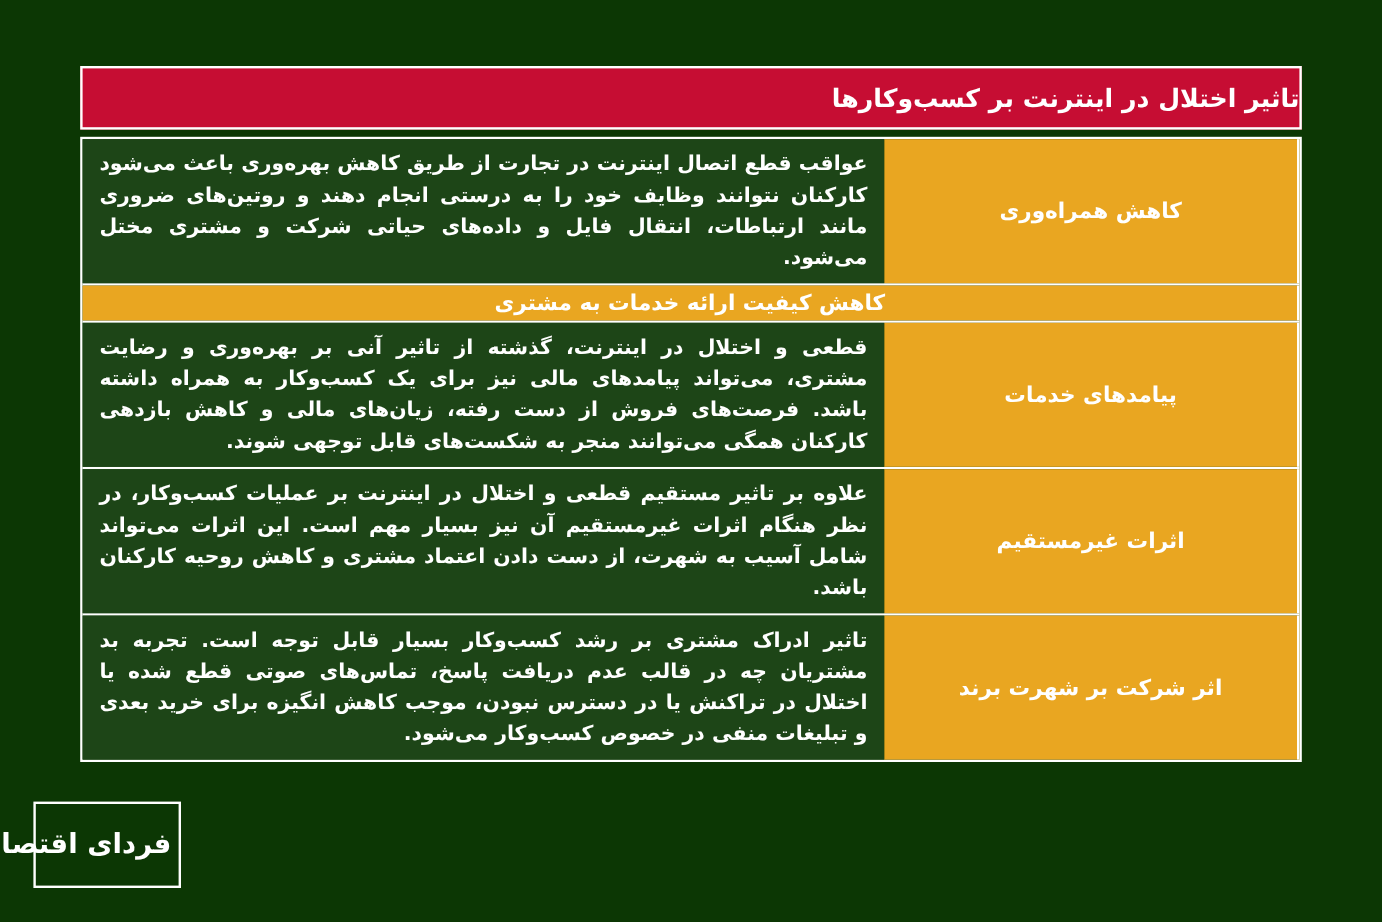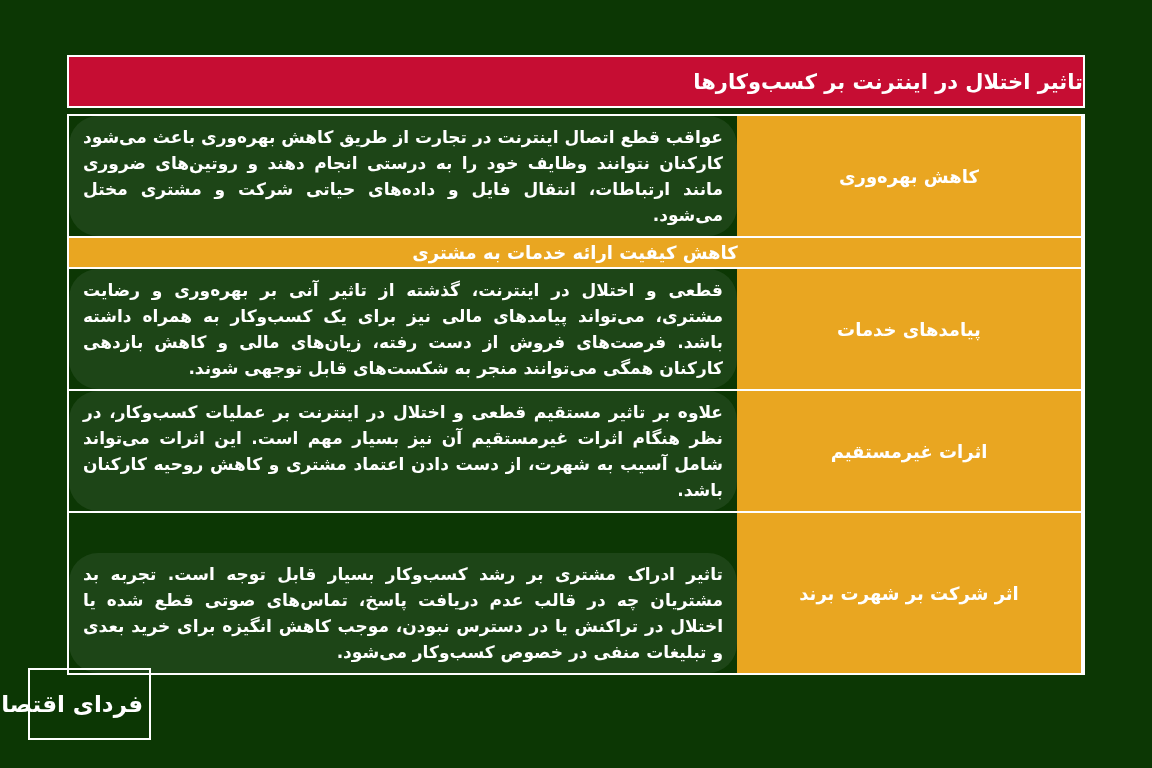--- a/index.html
+++ b/index.html
@@ -29,29 +29,28 @@
     margin-top: 6px;
     border: 2px solid var(--border, #ffffff);
   }
 
   .row { display: flex; flex-direction: row-reverse; }
   .row + .row { border-top: 2px solid var(--border, #ffffff); }
   .row:nth-child(1) .cell-desc { min-height: 100px; }
   .row:nth-child(2) .cell-desc { min-height: 103px; }
   .row:nth-child(3) .cell-desc { min-height: 110px; }
   .row:nth-child(4) .cell-desc { min-height: 96px; }
-  .row:nth-child(5) .cell-desc { min-height: 110px; margin-top: 40px; }
+  .row:nth-child(5) .cell-desc { min-height: 110px; }
 
   .cell-desc {
     width: 668px;
     background: var(--cell-bg, #1d4517);
     color: var(--text, #ffffff);
     display: flex; align-items: center;
     padding: 8px 14px;
-    border-radius: 29px;
   }
   .cell-desc p {
     font-size: 17px; font-weight: bold;
     line-height: 26px;
     text-align: justify;
     text-align-last: right;
     direction: rtl;
     width: 100%;
   }
 
@@ -99,21 +98,21 @@
 
 <div class="table-wrap">
   <div class="header-bar">
     <span>تاثیر اختلال در اینترنت بر کسب‌وکارها</span>
   </div>
   <div class="rows">
   <div class="row">
     <div class="cell-desc">
       <p>عواقب قطع اتصال اینترنت در تجارت از طریق کاهش بهره‌وری باعث می‌شود کارکنان نتوانند وظایف خود را به درستی انجام دهند و روتین‌های ضروری مانند ارتباطات، انتقال فایل و داده‌های حیاتی شرکت و مشتری مختل می‌شود.</p>
     </div>
-    <div class="cell-label">کاهش بهره‌وری</div>
+    <div class="cell-label">کاهش همراه‌وری</div>
   </div>
 
   <div class="row">
     <div class="cell-label">کاهش کیفیت ارائه خدمات به مشتری</div>
   </div>
 
   <div class="row">
     <div class="cell-desc">
       <p>قطعی و اختلال در اینترنت، گذشته از تاثیر آنی بر بهره‌وری و رضایت مشتری، می‌تواند پیامدهای مالی نیز برای یک کسب‌وکار به همراه داشته باشد. فرصت‌های فروش از دست رفته، زیان‌های مالی و کاهش بازدهی کارکنان همگی می‌توانند منجر به شکست‌های قابل توجهی شوند.</p>
     </div>

